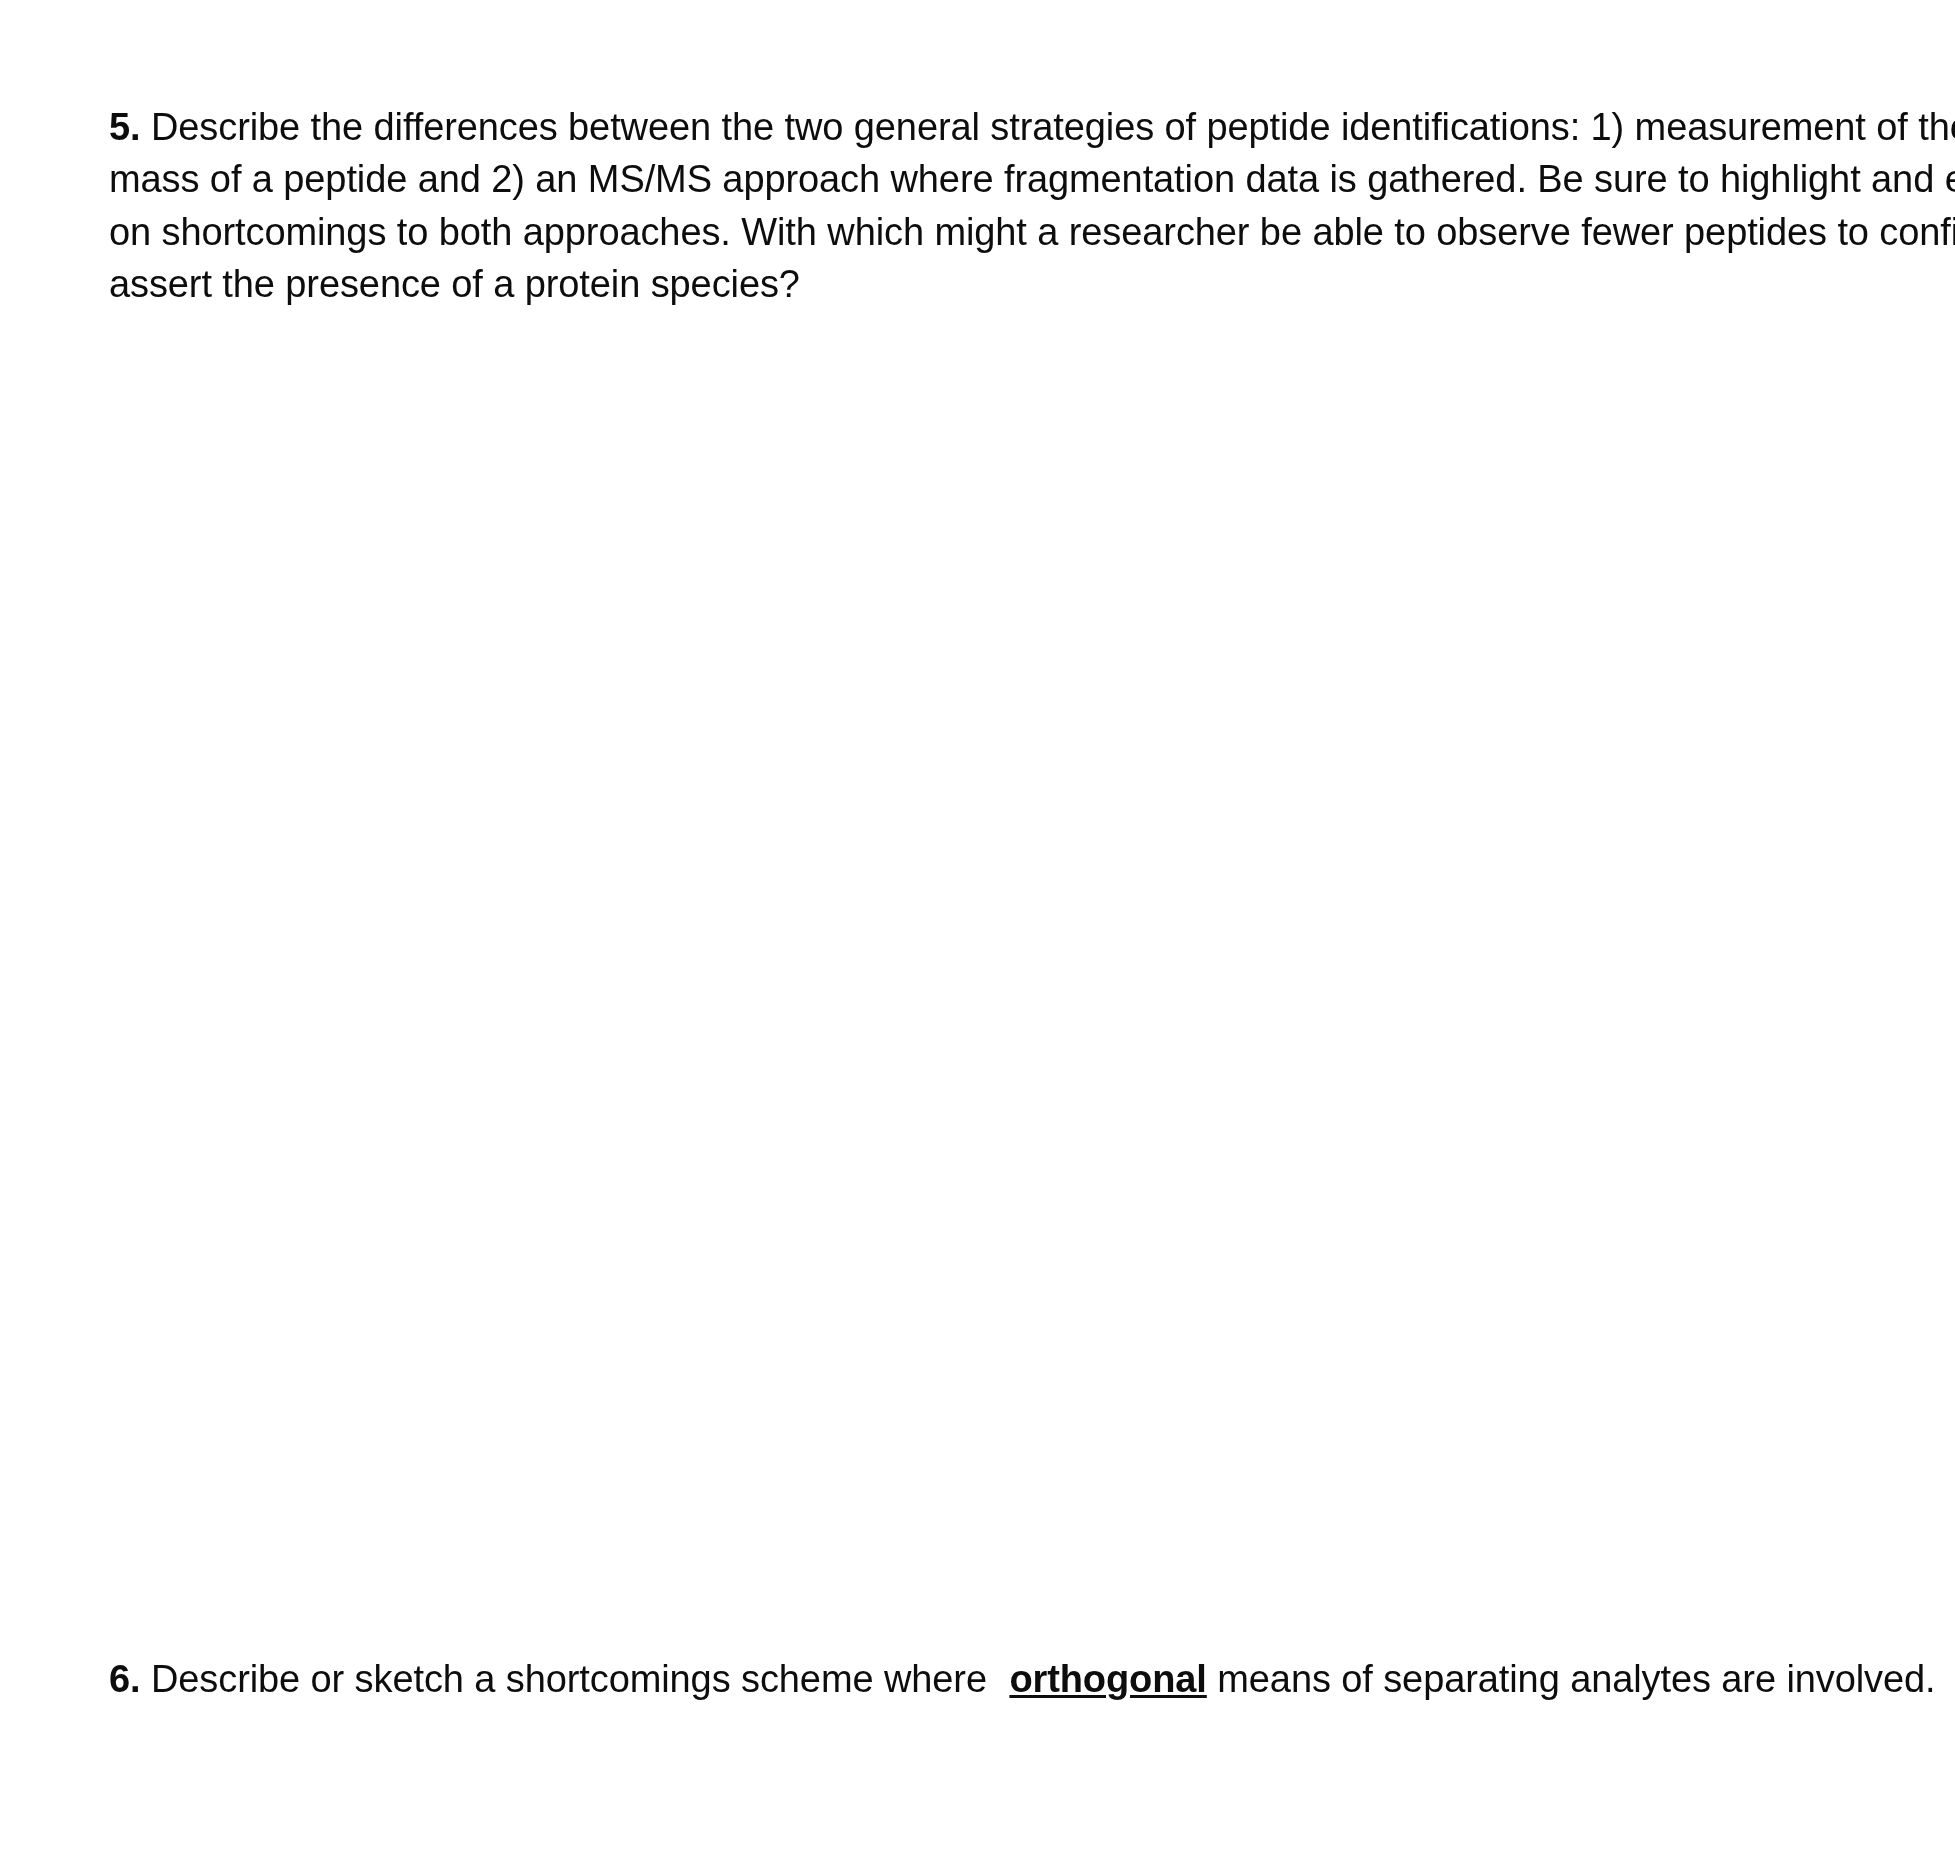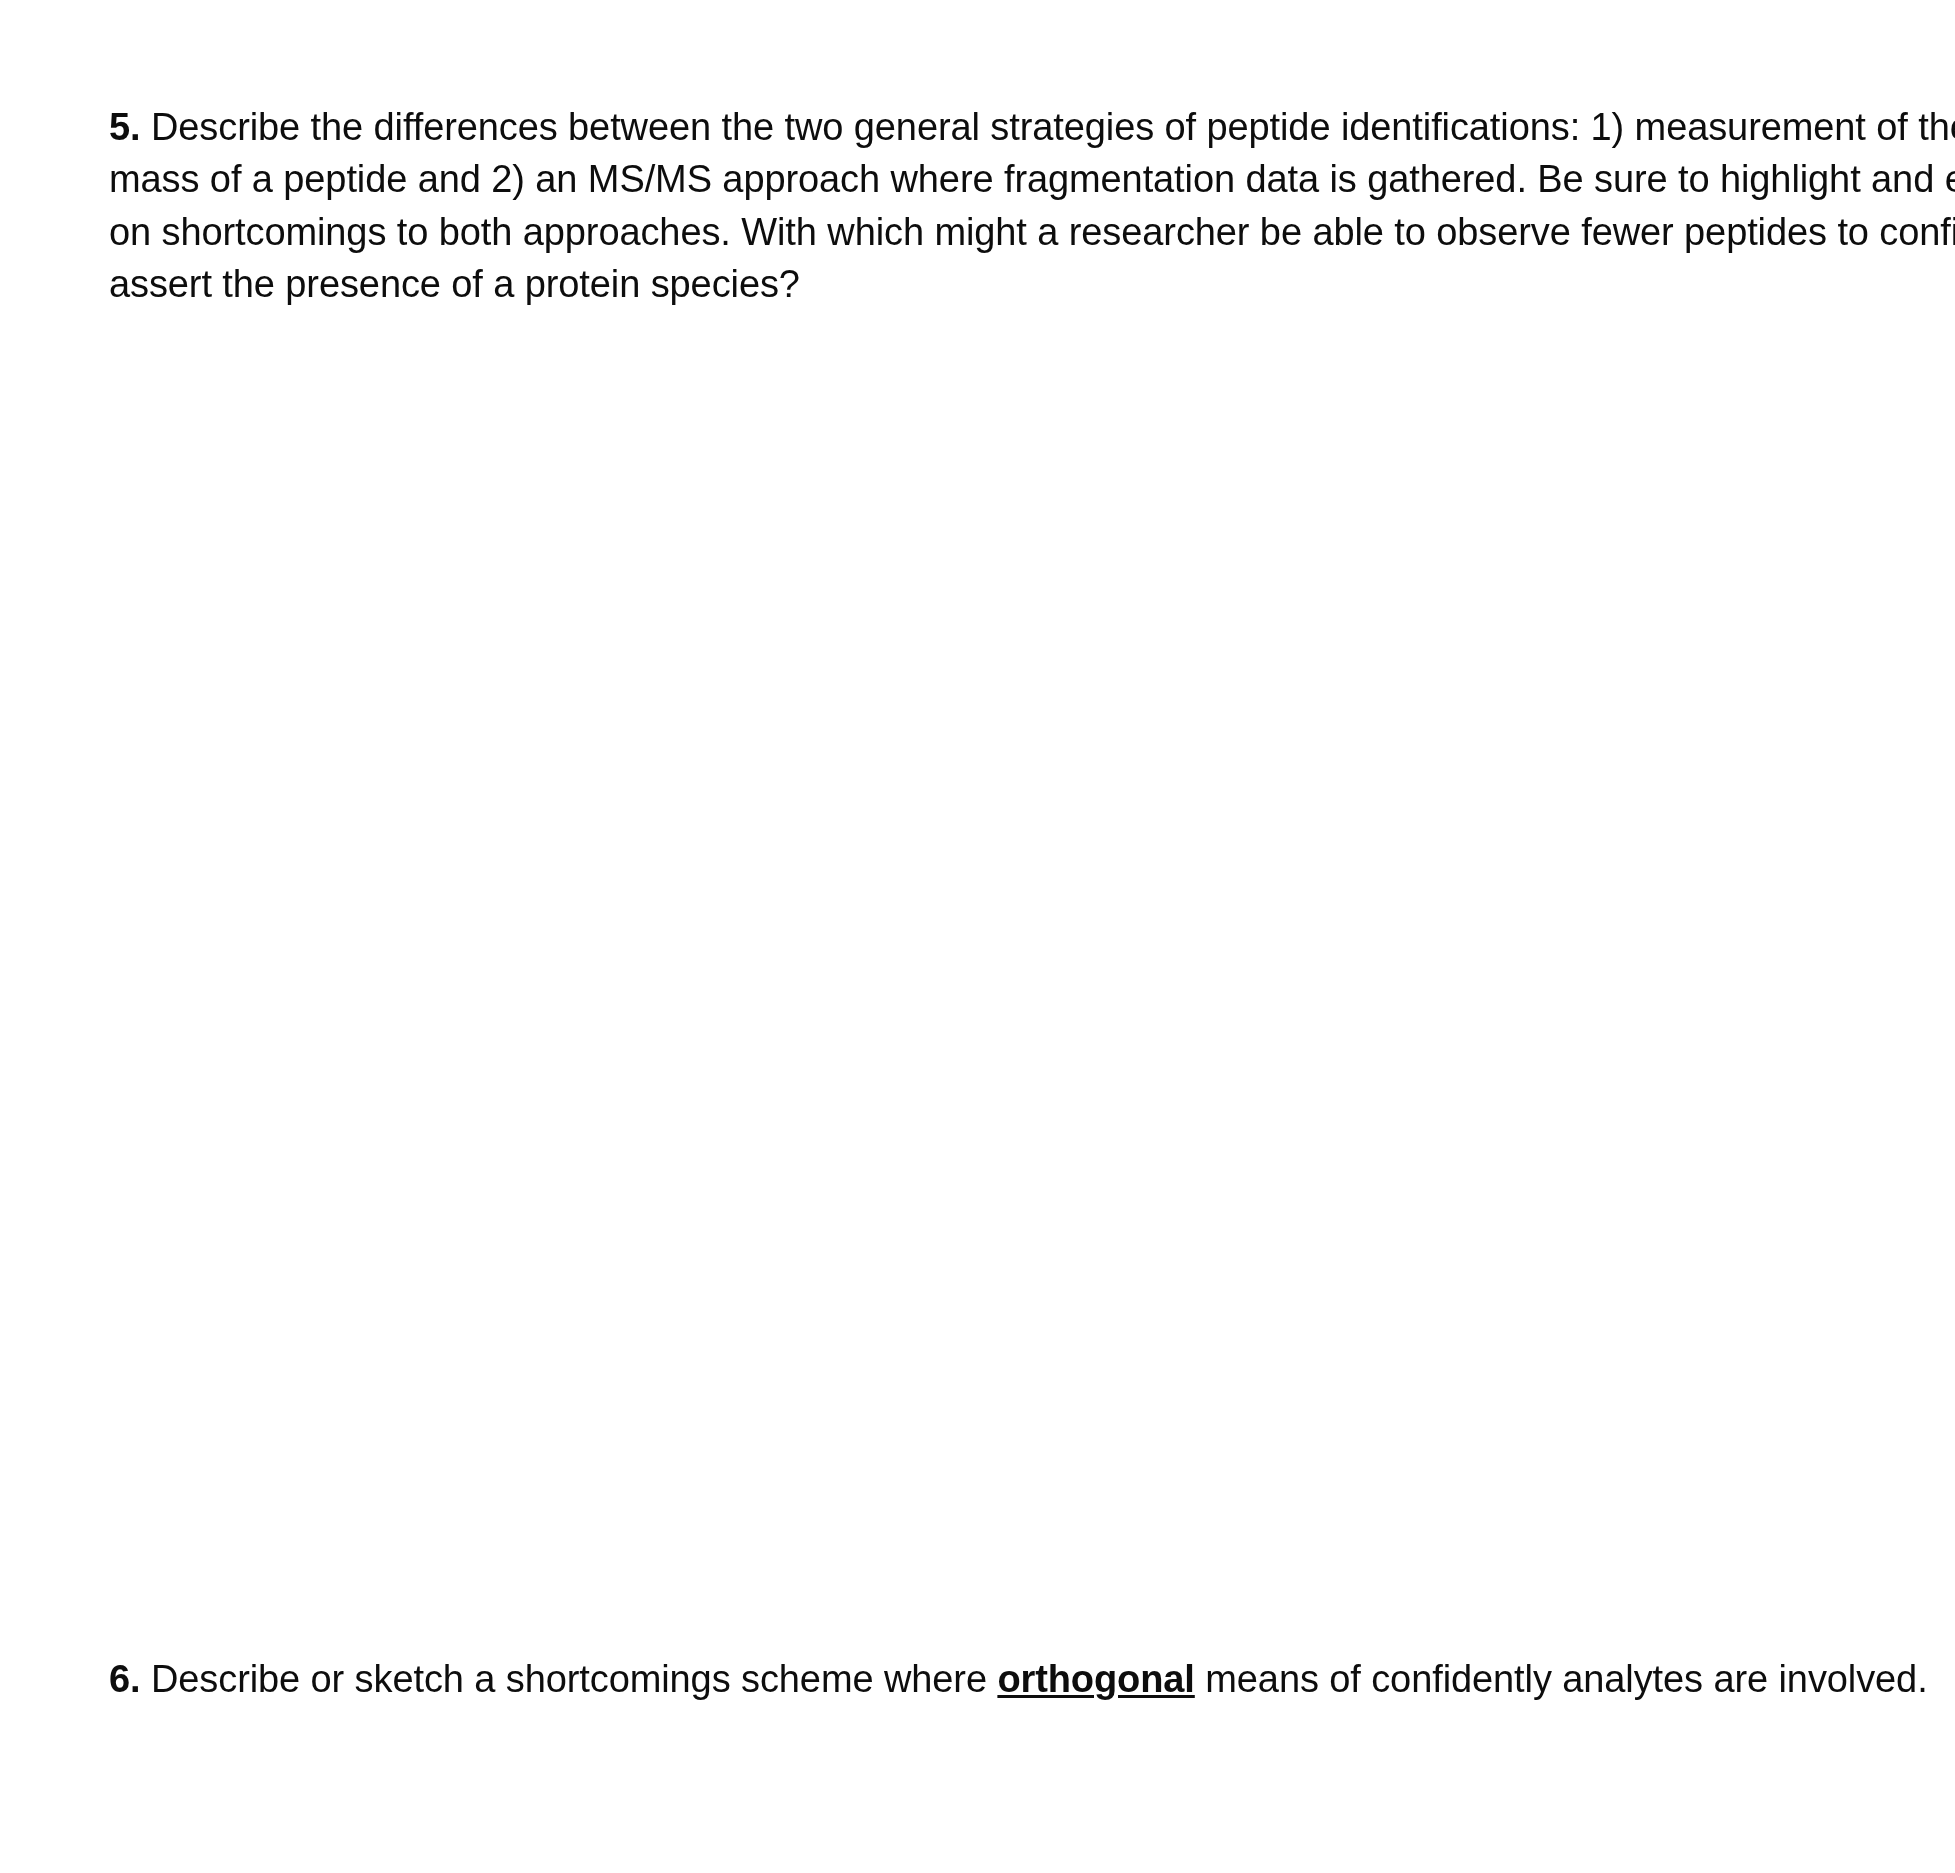--- a/index.html
+++ b/index.html
@@ -40,20 +40,21 @@
   .q6 {
     left: 109px;
     top: 1615px;
     width: 1967px;
   }
   .emph {
     font-weight: 700;
     text-decoration: underline;
     text-underline-offset: 3.1px;
     text-decoration-thickness: 2.7px;
+    margin-left: 12px;
   }
   .answer-space {
     position: absolute;
     left: 109px;
     top: 391px;
     width: 1967px;
     height: 1181px;
   }
 </style>
 </head>
@@ -61,17 +62,17 @@
 
 <div class="page">
 
   <p class="question q5">
     <span class="q-number">5.</span><span> Describe the differences between the two general strategies of peptide identifications: 1) measurement of the intact mass of a peptide and 2) an MS/MS approach where fragmentation data is gathered. Be sure to highlight and expand on shortcomings to both approaches. With which might a researcher be able to observe fewer peptides to confidently assert the presence of a protein species?</span>
   </p>
 
   <div class="answer-space"></div>
 
   <p class="question q6">
-    <span class="q-number">6.</span><span> Describe or sketch a shortcomings scheme where </span><span class="emph">orthogonal</span><span> means of confidently analytes are involved.</span>
+    <span class="q-number">6.</span><span> Describe or sketch a shortcomings scheme where </span><span class="emph">orthogonal</span><span> means of separating analytes are involved.</span>
   </p>
 
 </div>
 
 
 </body></html>

